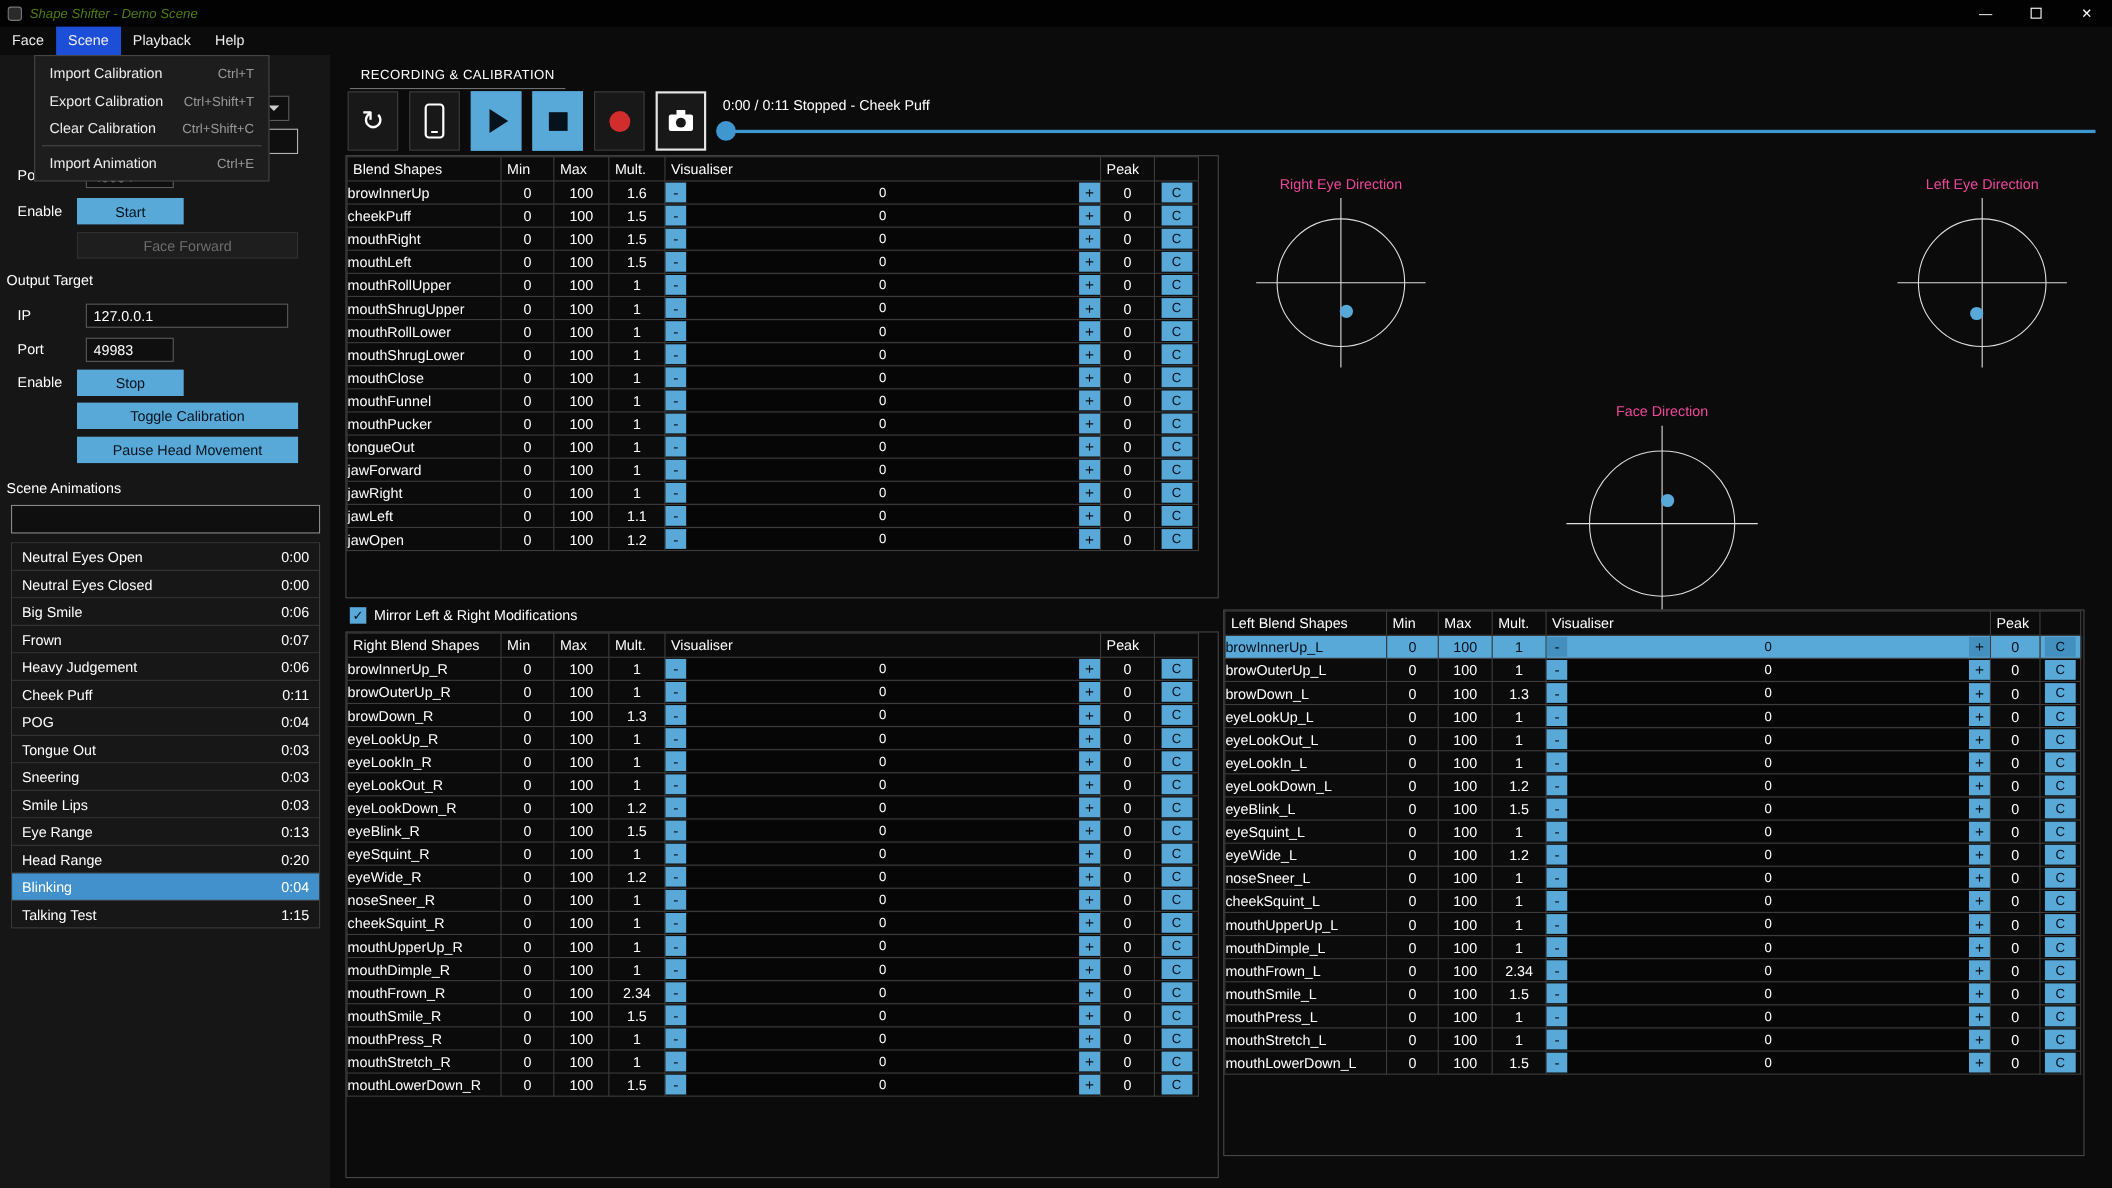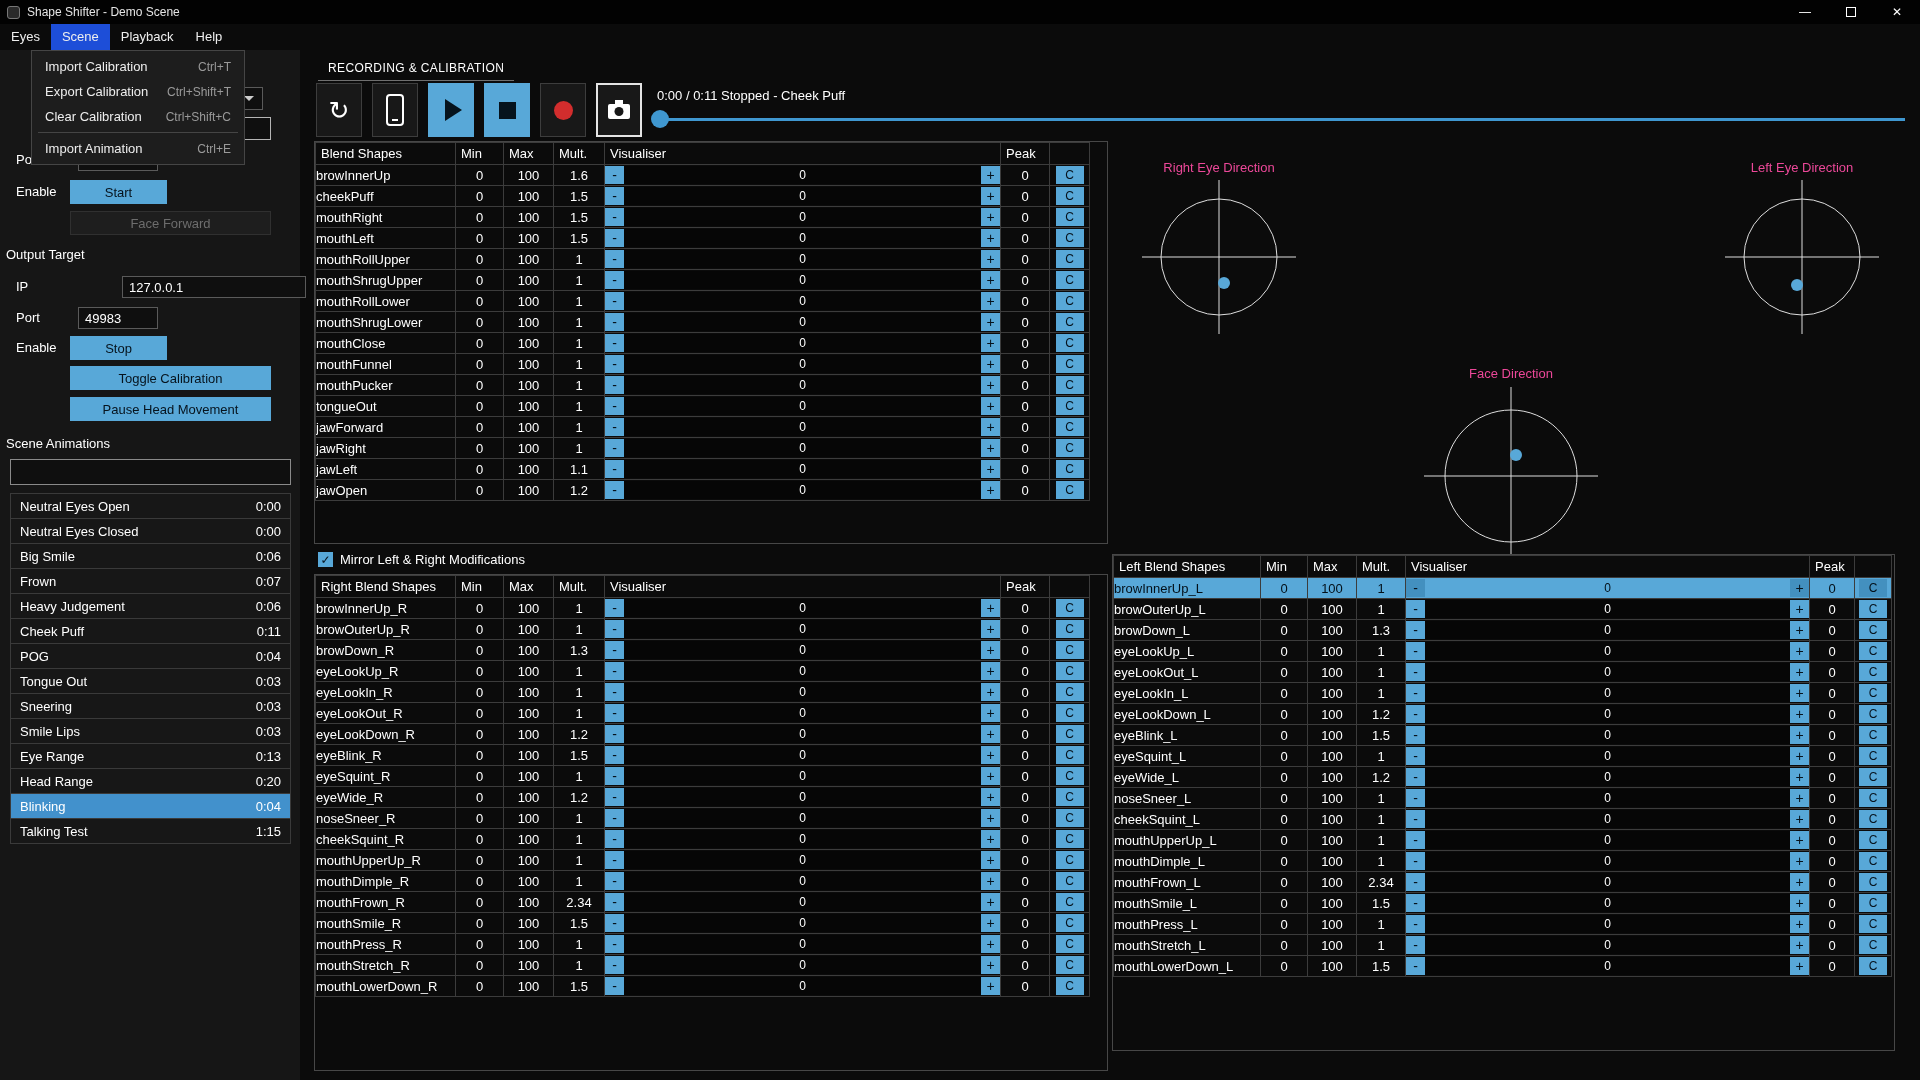--- a/index.html
+++ b/index.html
@@ -3,21 +3,21 @@
 <meta charset="utf-8">
 <style>
   *{margin:0;padding:0;box-sizing:border-box;}
   html,body{width:1920px;height:1080px;overflow:hidden;background:#0b0b0b;color:#fff;
     font-family:"Liberation Sans",sans-serif;font-size:13px;}
 
   
   .titlebar{position:absolute;left:0;top:0;width:1920px;height:24px;background:#020202;
     display:flex;align-items:center;z-index:60;}
   .app-icon{width:13px;height:13px;margin:0 7px;border:1px solid #777;border-radius:3px;background:#2a2a2a;}
-  .title-text{font-size:12px;color:#e5e5e5;}
+  .title-text{font-size:12px;color:#4d7c0f;font-style:italic;}
   .win-controls{margin-left:auto;display:flex;height:100%;}
   .win-btn{width:46px;height:100%;display:flex;align-items:center;justify-content:center;color:#fff;font-size:12px;}
   .restore-ico{width:10px;height:10px;border:1px solid #fff;}
 
   
   .menubar{position:absolute;left:0;top:24px;width:1920px;height:26px;background:#0b0b0b;
     display:flex;align-items:stretch;z-index:55;}
   .menu-item{padding:5px 11px;font-size:13px;color:#eee;}
   .menu-item.open{background:#1d4ed8;}
 
@@ -101,21 +101,21 @@
   <div class="win-controls">
     <div class="win-btn">—</div>
     <div class="win-btn">
         <span class="restore-ico"></span>
       </div>
     <div class="win-btn">✕</div>
   </div>
 </div>
 
 <div class="menubar" id="menubar-items">
-    <div class="menu-item">Eyes</div>
+    <div class="menu-item">Face</div>
     <div class="menu-item open">Scene</div>
     <div class="menu-item">Playback</div>
     <div class="menu-item">Help</div>
   </div>
 
 <div class="sidebar">
 
   <div class="combo" style="left:70px;top:37px;width:193px;height:23px;">
     <span class="combo-arrow"></span>
   </div>
@@ -125,21 +125,21 @@
   <input class="tb-input" style="left: 78px; top: 99px; width: 80px; height: 22px;" value="49984">
 
   <div class="form-label" style="left:16px;top:134px;">Enable</div>
   <button class="btn-blue side-btn" style="left:70px;top:130px;width:97px;height:24px;">Start</button>
 
   <button class="side-btn btn-disabled" style="left:70px;top:161px;width:201px;height:24px;font-size:13px;font-family:inherit;">Face Forward</button>
 
   <div class="sec-label" style="left:6px;top:197px;">Output Target</div>
 
   <div class="form-label" style="left:16px;top:229px;">IP</div>
-  <input class="tb-input" style="left: 78px; top: 226px; width: 184px; height: 22px; margin-left: 44px;" value="127.0.0.1">
+  <input class="tb-input" style="left: 78px; top: 226px; width: 184px; height: 22px;" value="127.0.0.1">
 
   <div class="form-label" style="left:16px;top:260px;">Port</div>
   <input class="tb-input" style="left: 78px; top: 257px; width: 80px; height: 22px;" value="49983">
 
   <div class="form-label" style="left:16px;top:290px;">Enable</div>
   <button class="btn-blue side-btn" style="left:70px;top:286px;width:97px;height:24px;">Stop</button>
 
   <button class="btn-blue side-btn" style="left:70px;top:316px;width:201px;height:24px;">Toggle Calibration</button>
   <button class="btn-blue side-btn" style="left:70px;top:347px;width:201px;height:24px;">Pause Head Movement</button>
 

